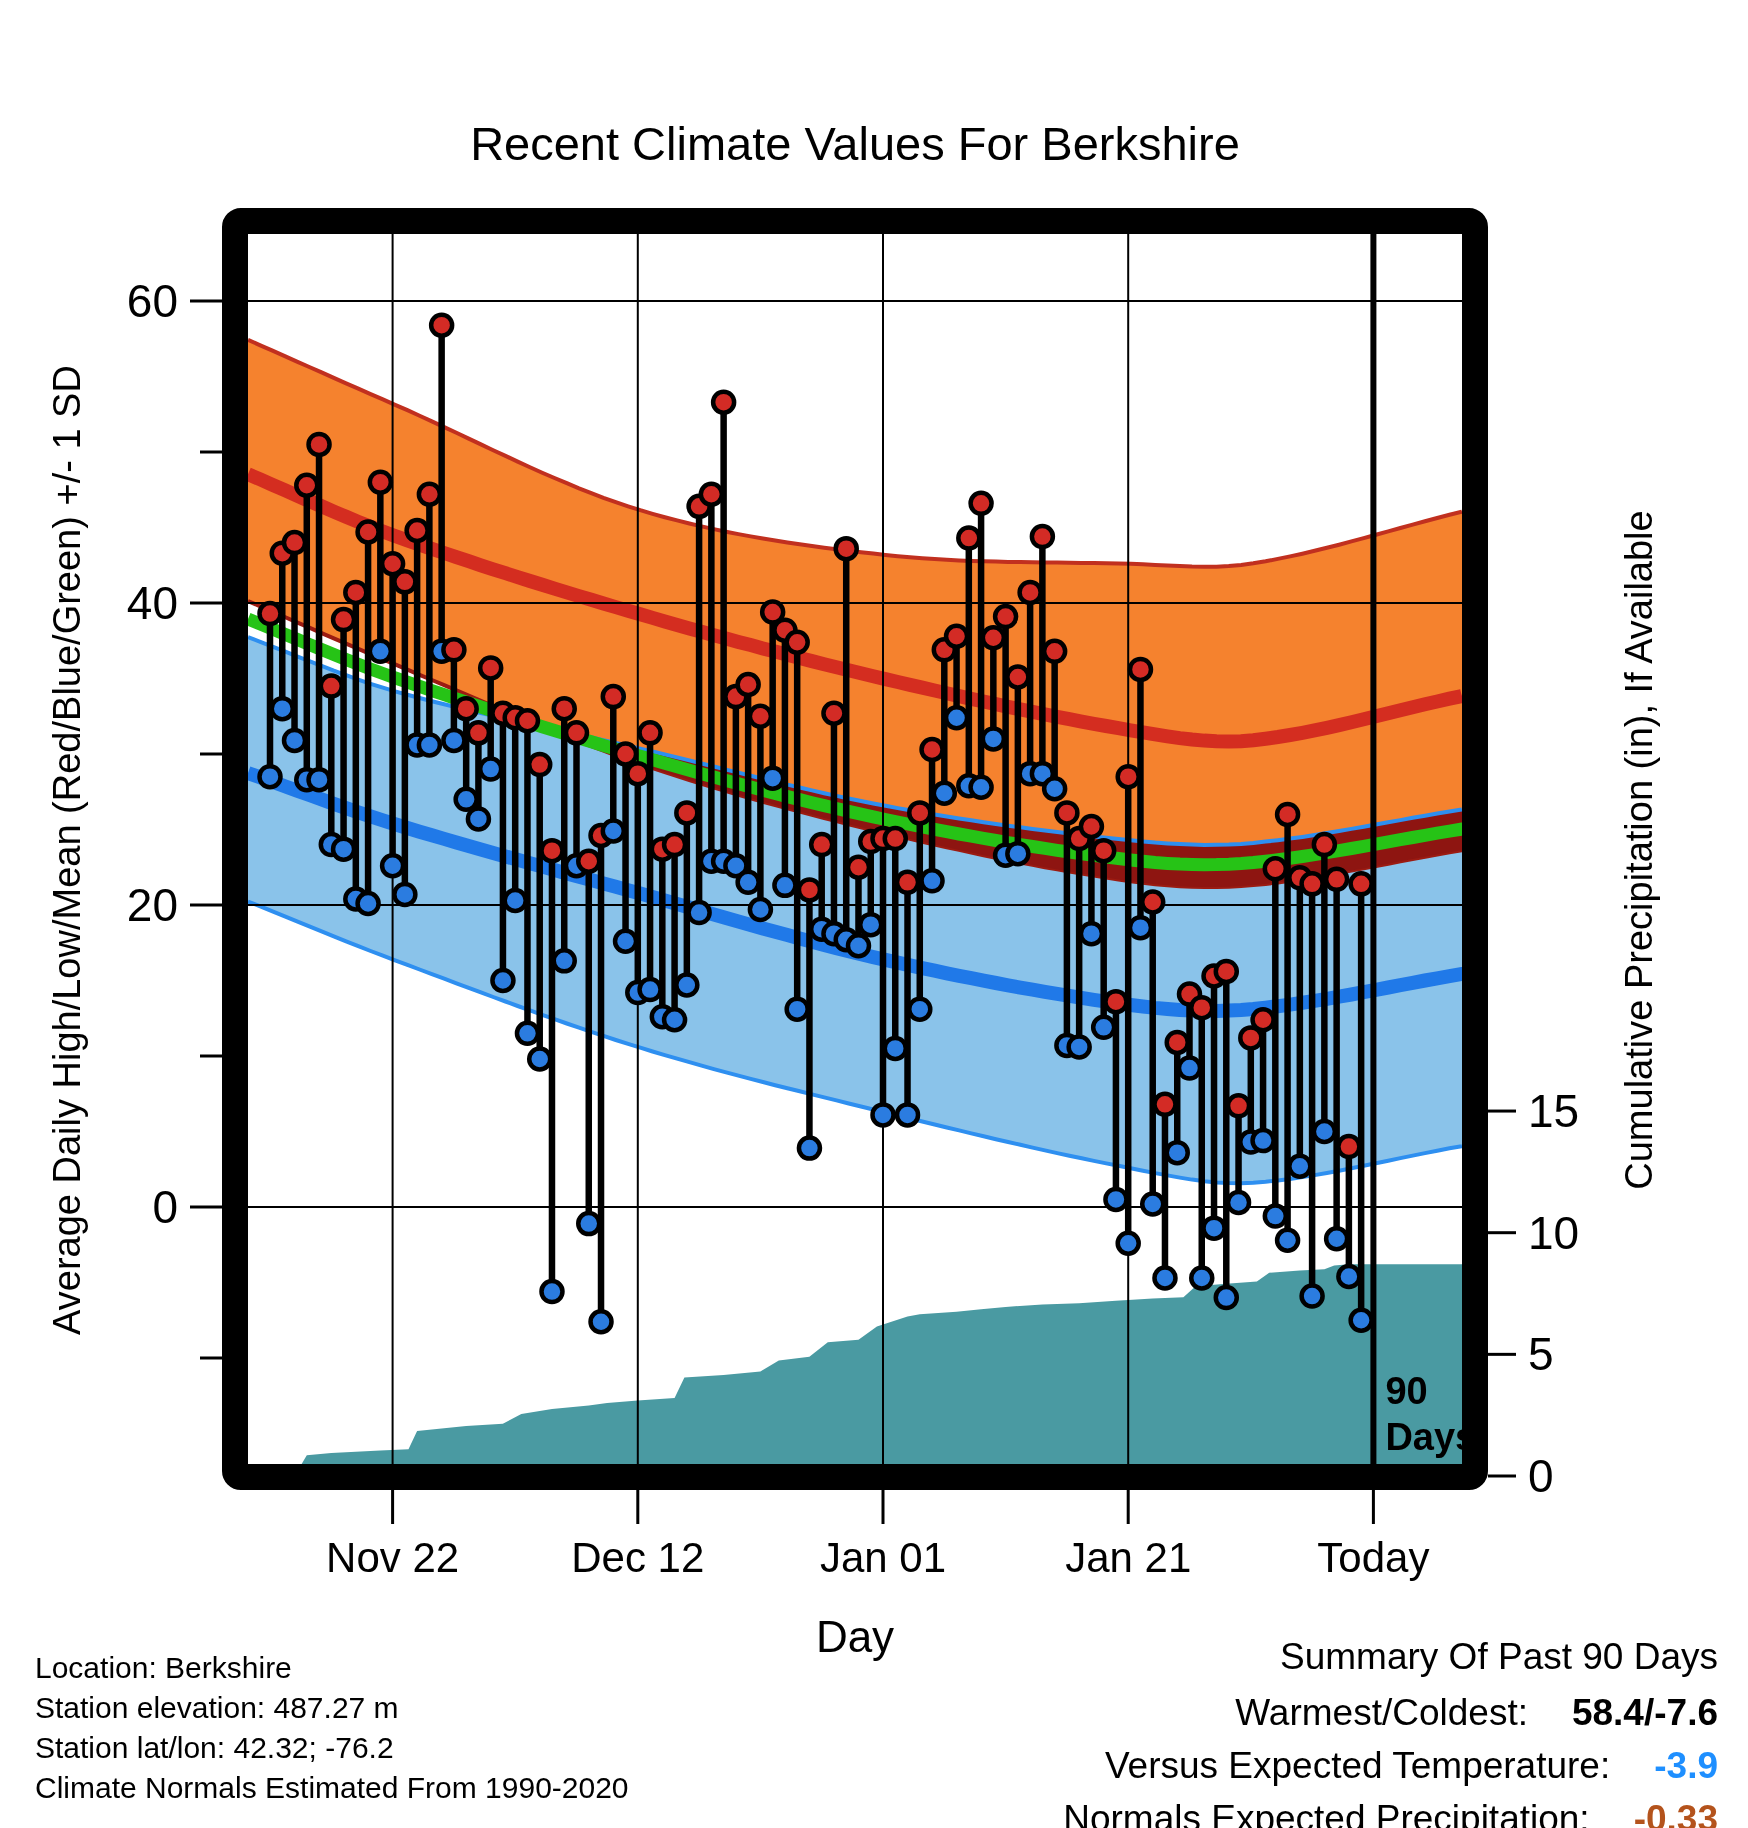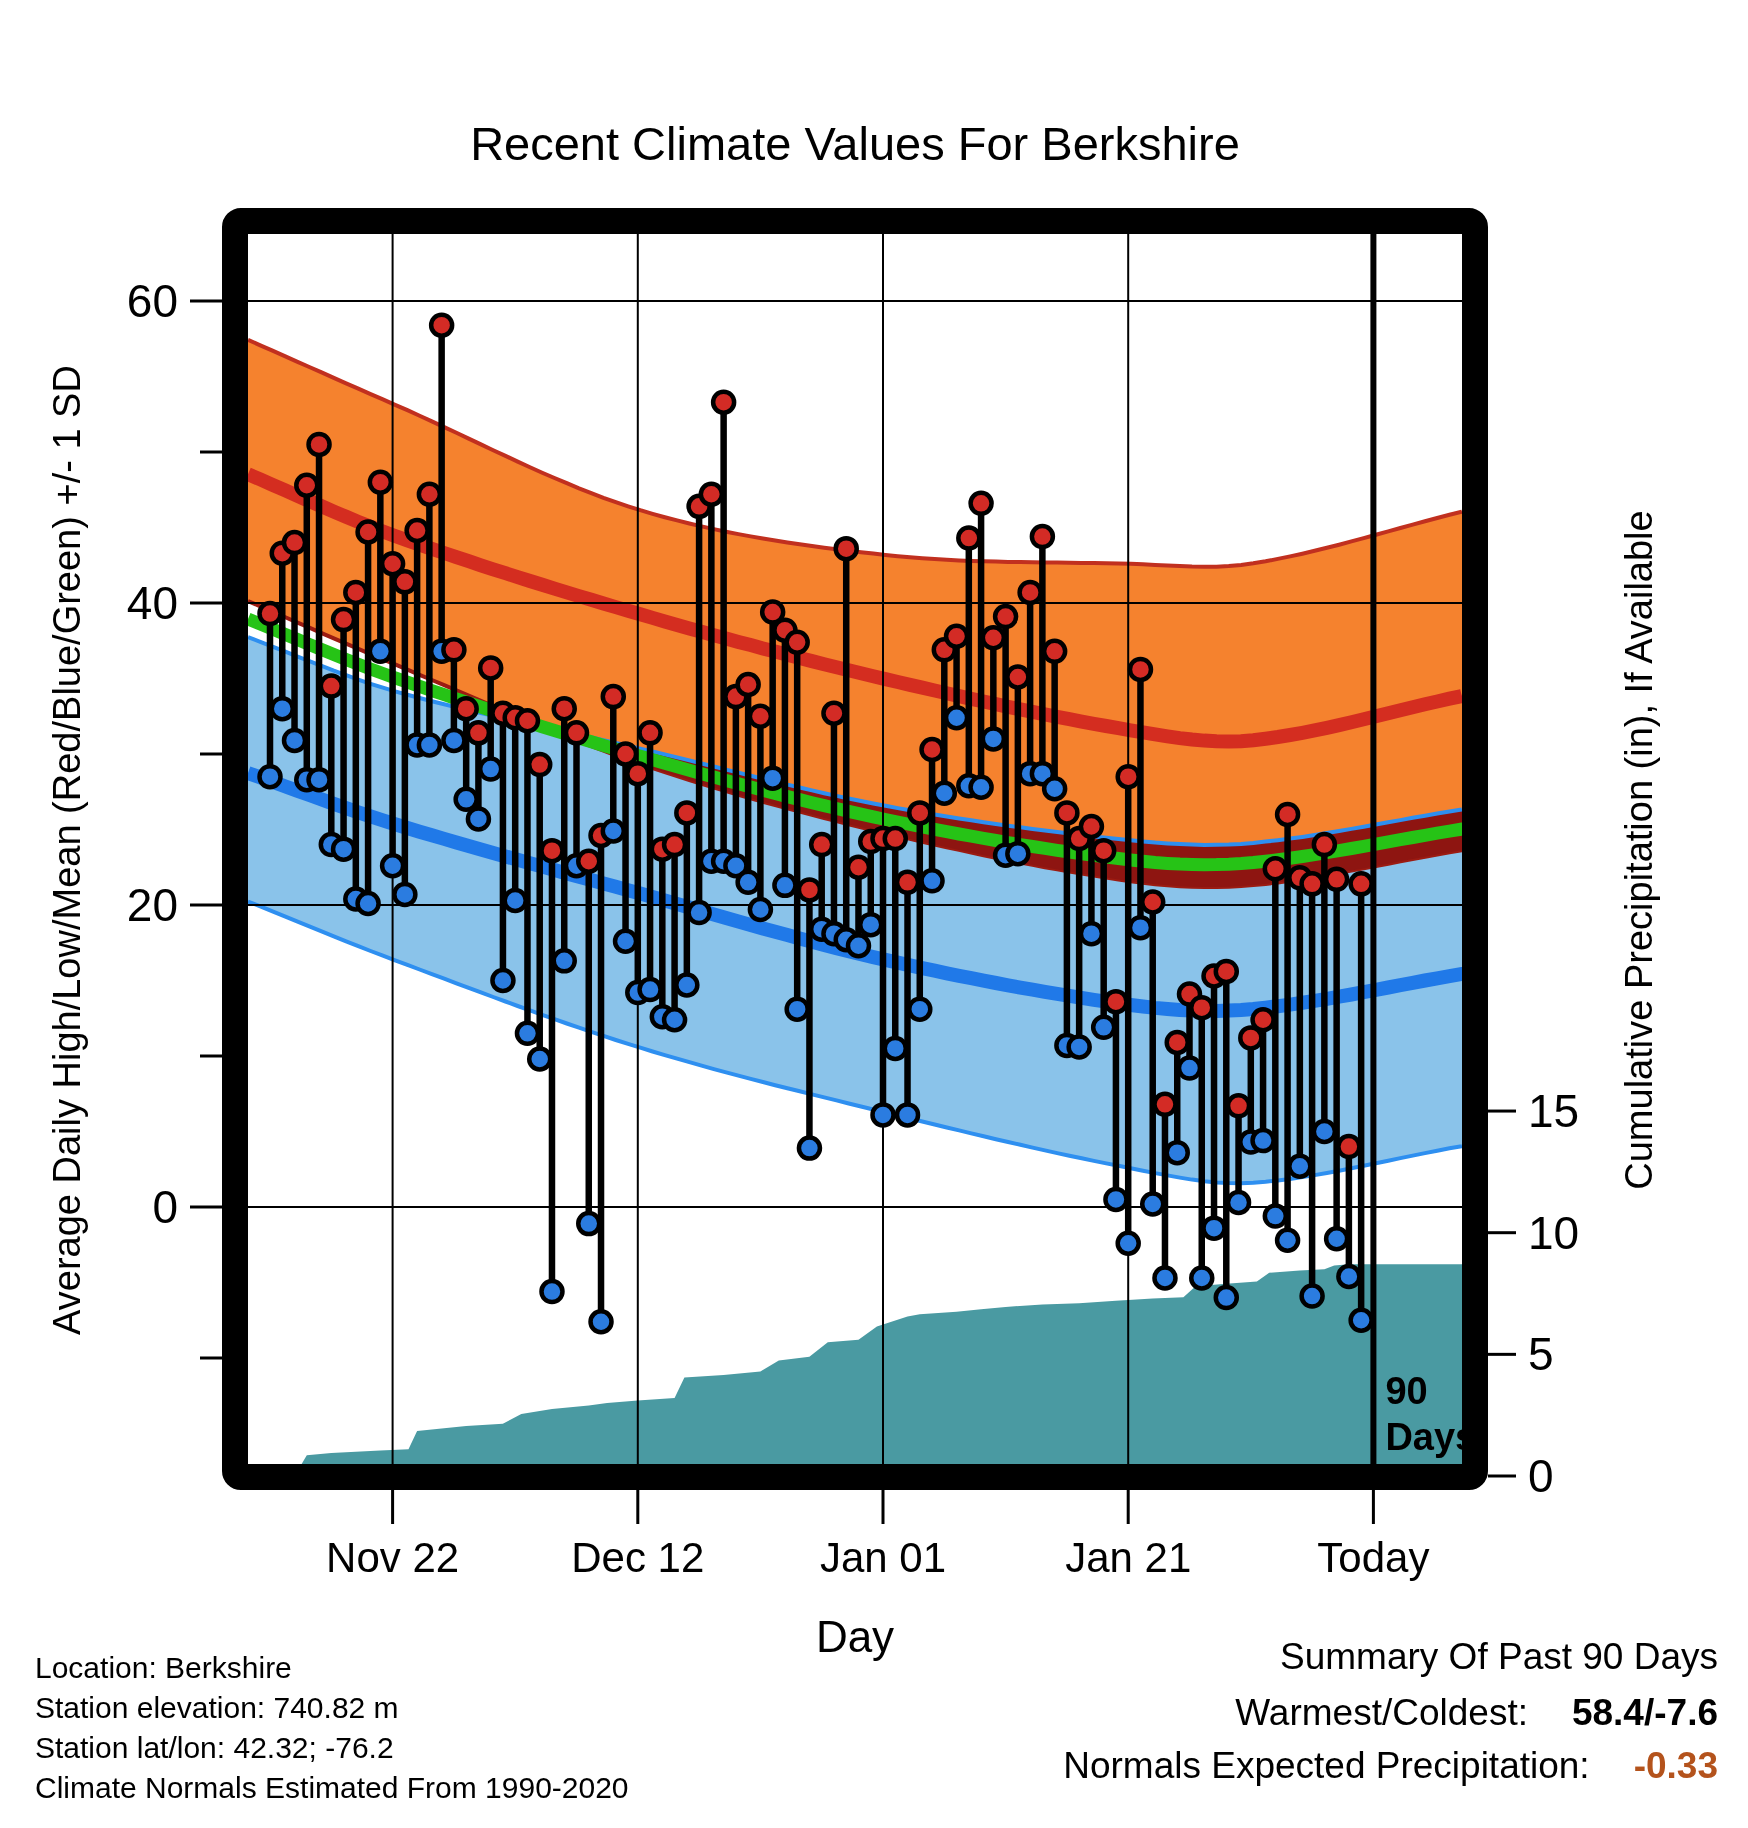--- a/index.html
+++ b/index.html
@@ -359,27 +359,30 @@
       <text fill="#000" x="1128.1999999999998" y="1572" font-size="42" text-anchor="middle" font-family="Liberation Sans, sans-serif">Jan 21</text>
       <text fill="#000" x="1373.4" y="1572" font-size="42" text-anchor="middle" font-family="Liberation Sans, sans-serif">Today</text>
       <text fill="#000" x="855" y="160" font-size="47" text-anchor="middle" font-family="Liberation Sans, sans-serif">Recent Climate Values For Berkshire</text>
       <text fill="#000" x="855" y="1652" font-size="44" text-anchor="middle" font-family="Liberation Sans, sans-serif">Day</text>
       <text fill="#000" x="80" y="850" font-size="38" text-anchor="middle" font-family="Liberation Sans, sans-serif" transform="rotate(-90 80 850)">Average Daily High/Low/Mean (Red/Blue/Green) +/- 1 SD</text>
       <text fill="#000" x="1652" y="850" font-size="38" text-anchor="middle" font-family="Liberation Sans, sans-serif" transform="rotate(-90 1652 850)">Cumulative Precipitation (in), If Available</text>
     </svg>
 
   <div class="footer">
     <div>Location: Berkshire</div>
-    <div>Station elevation: 740.82 m</div>
+    <div>Station elevation: 487.27 m</div>
     <div>Station lat/lon: 42.32; -76.2</div>
     <div>Climate Normals Estimated From 1990-2020</div>
   </div>
 
   <div class="summary">
     <div class="s-title">Summary Of Past 90 Days</div>
     <div class="s-row">
       <span>Warmest/Coldest:</span><span class="s-val black">58.4/-7.6</span>
     </div>
     <div class="s-row">
+      <span>Versus Expected Temperature:</span><span class="s-val blue">-3.9</span>
+    </div>
+    <div class="s-row">
       <span>Normals Expected Precipitation:</span><span class="s-val orange">-0.33</span>
     </div>
   </div>
 </div>
 
 </body></html>

